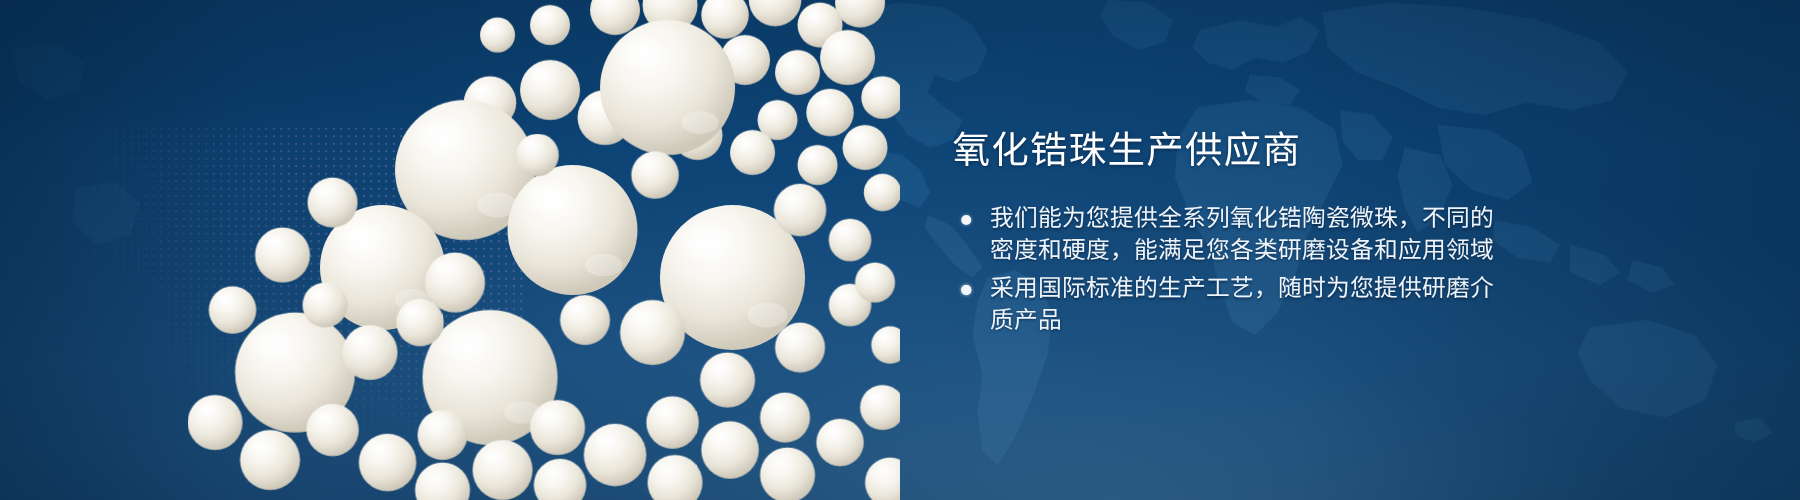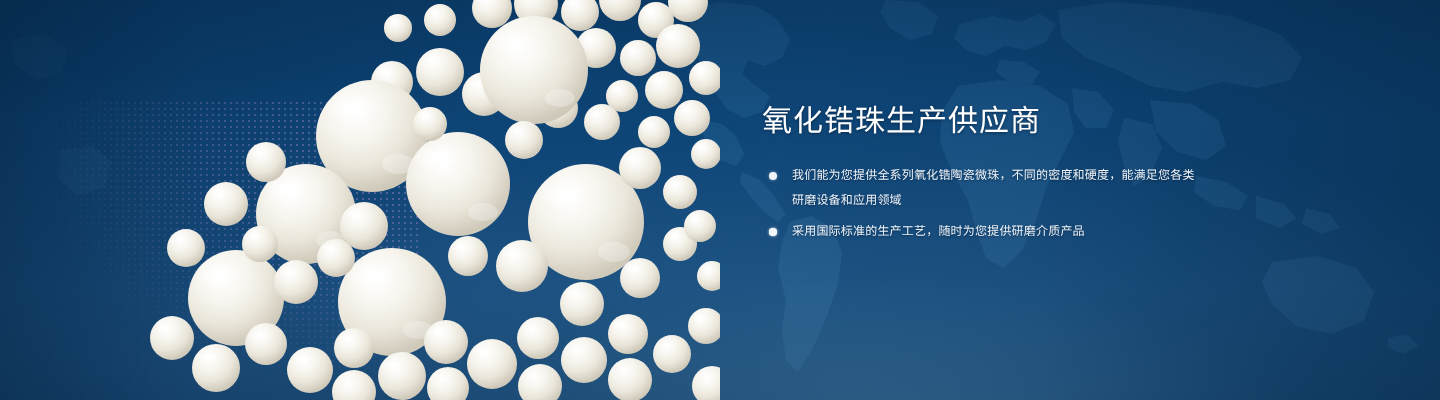--- a/index.html
+++ b/index.html
@@ -68,21 +68,21 @@
     color:#ffffff;
     line-height:1.1;
     text-shadow:0 1px 3px rgba(0,20,45,.55);
     white-space:nowrap;
   }
   .bullets{list-style:none;margin:0;padding:0;}
   .bullet{
     position:relative;
     padding-left:30px;
     margin-bottom:6px;
-    font-size:12px;
+    font-size:19px;
     line-height:25px;
     color:#eef4fa;
     text-shadow:0 1px 2px rgba(0,20,45,.55);
     letter-spacing:.2px;
   }
   .bullet:last-child{margin-bottom:0;}
   .dot{
     position:absolute;
     left:7px;top:9px;
     width:8px;height:8px;

